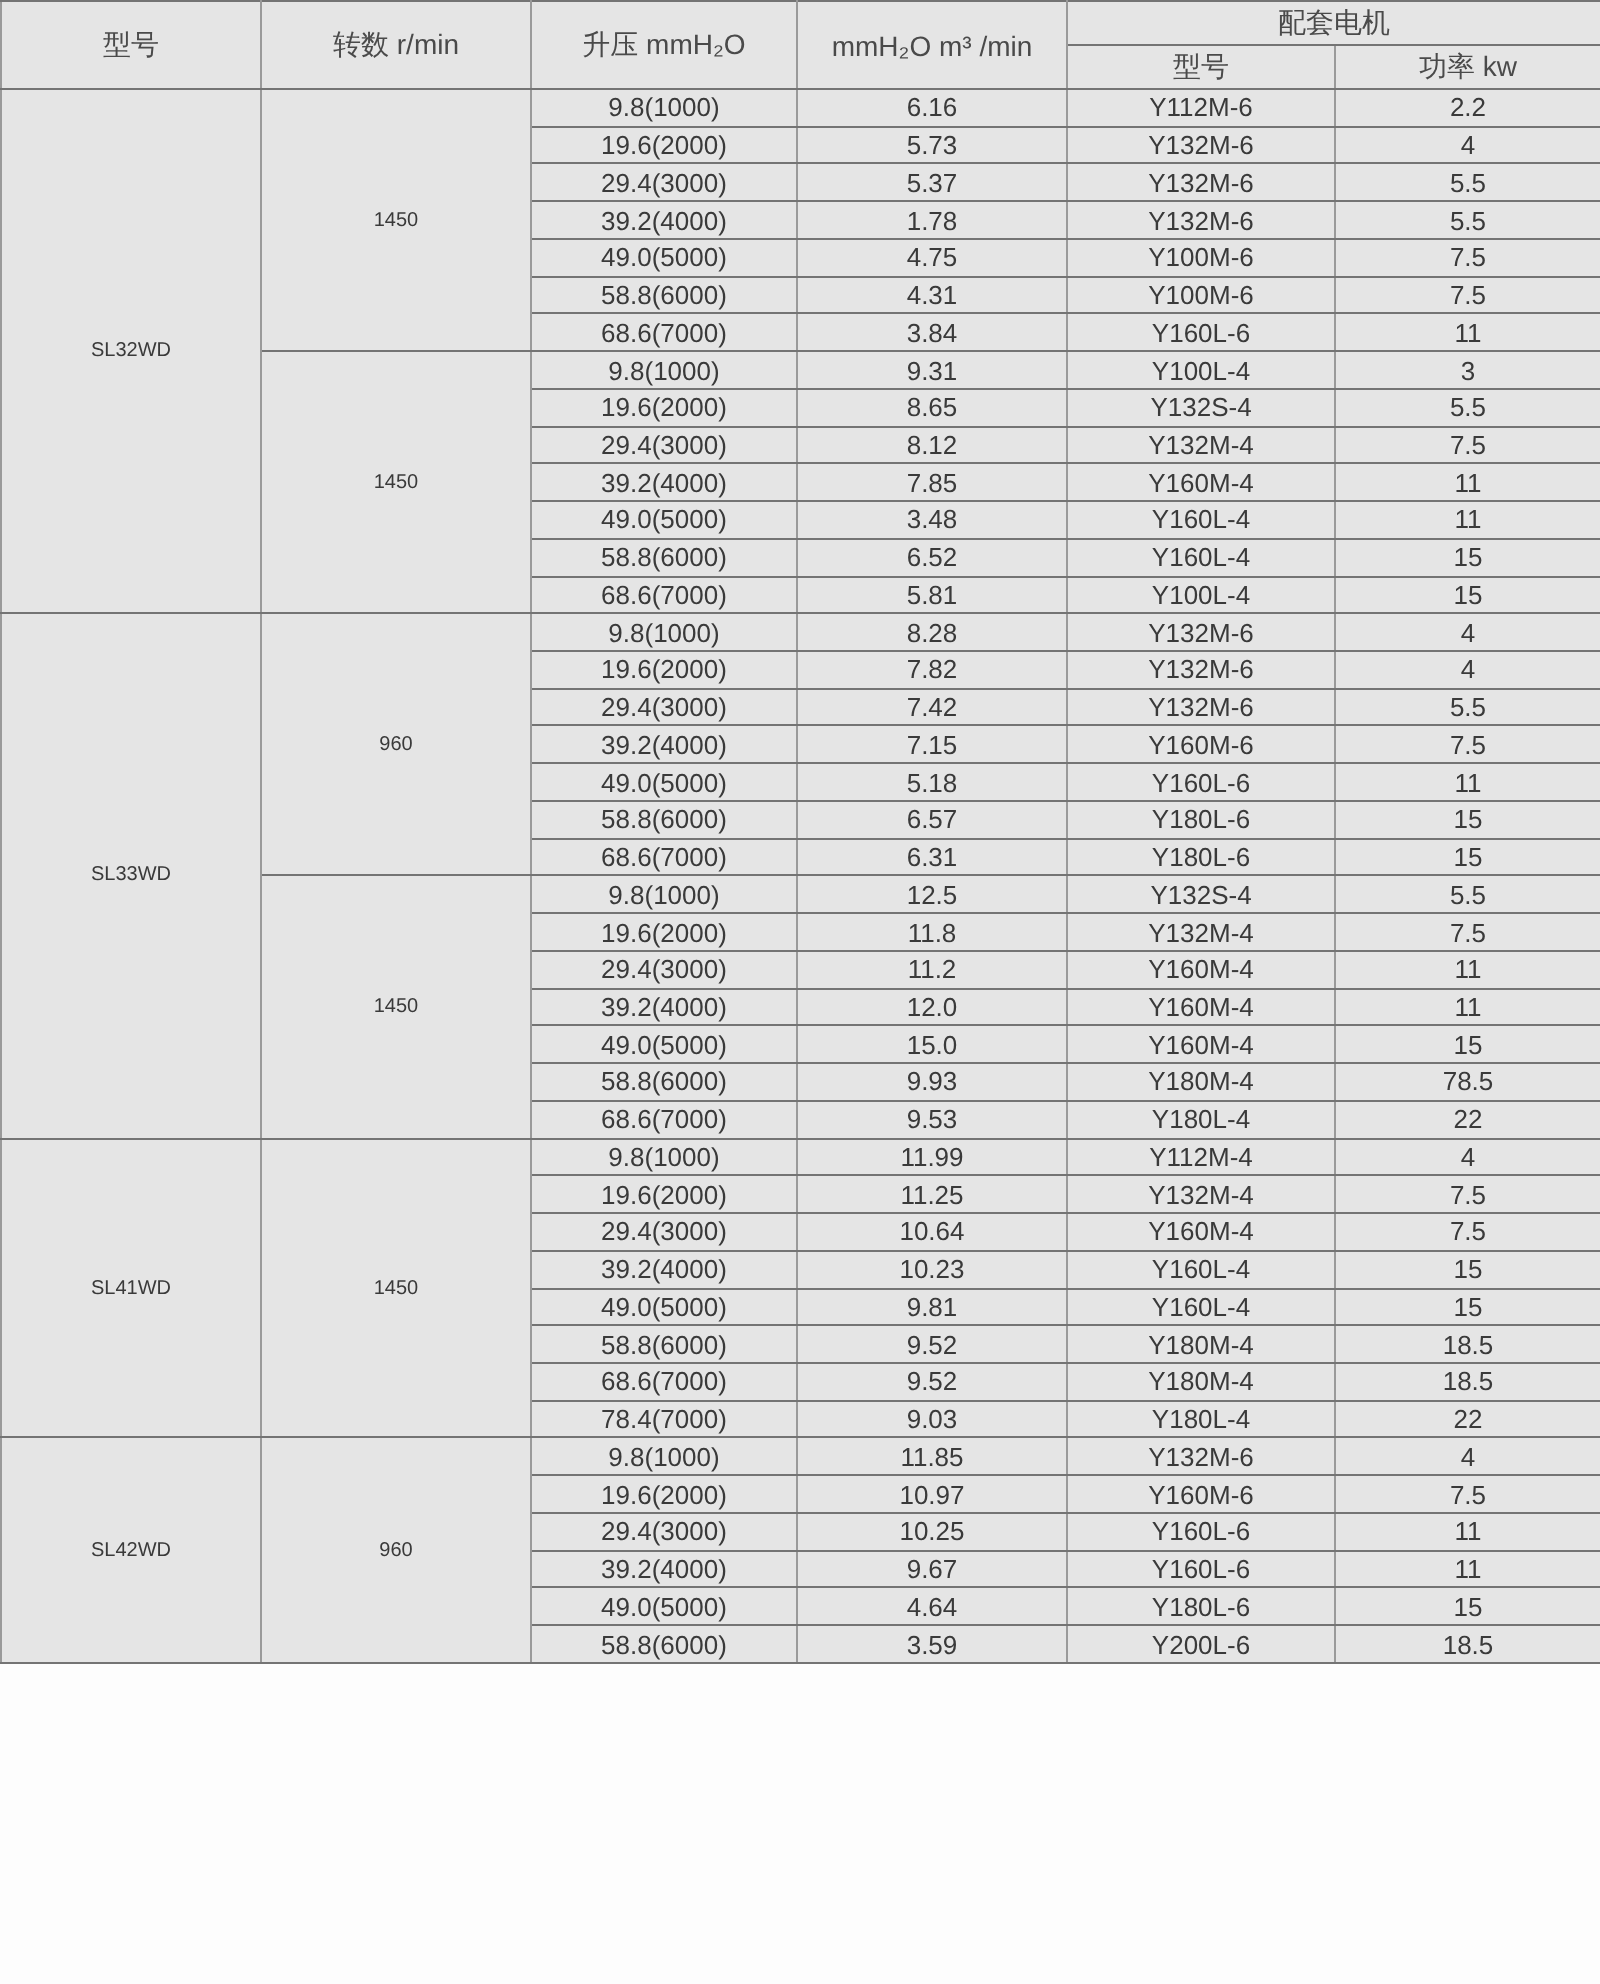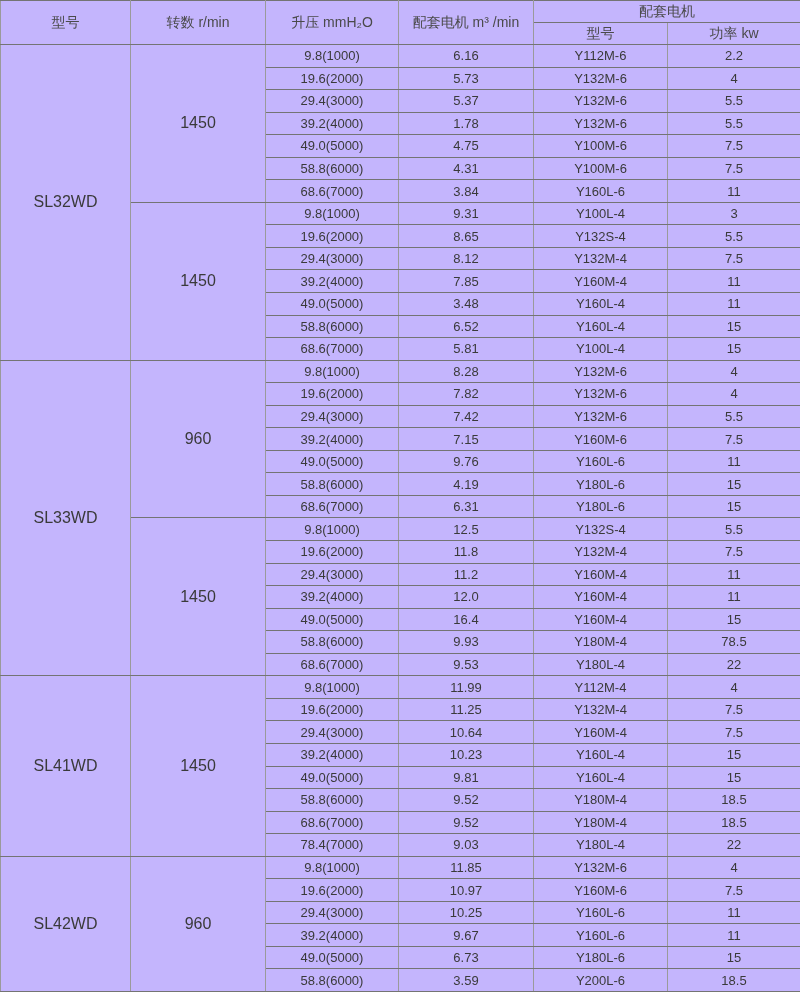--- a/index.html
+++ b/index.html
@@ -5,24 +5,24 @@
   html, body { margin: 0; padding: 0; }
   body {
     width: 800px;
     height: 992px;
     background: #fdfdfd;
     font-family: "Liberation Sans", "DejaVu Sans", sans-serif;
     color: #3d3d3d;
   }
   table.spec-table {
     width: 800px;
-    height: 992px;
+    height: 832px;
     border-collapse: collapse;
     table-layout: fixed;
-    background: #c4b5fd;
+    background: #e5e5e5;
   }
   col.c1 { width: 130px; }
   col.c2 { width: 135px; }
   col.c3 { width: 133px; }
   col.c4 { width: 135px; }
   col.c5 { width: 134px; }
   col.c6 { width: 133px; }
   th, td {
     border-left: 1px solid #9a9a9a;
     border-right: 1px solid #9a9a9a;
@@ -38,42 +38,42 @@
     font-weight: normal;
     font-size: 14px;
     color: #4a4a4a;
     height: 21px;
   }
   tbody td {
     font-size: 13px;
     color: #3a3a3a;
   }
   td.model-cell, td.speed-cell {
-    font-size: 16px;
+    font-size: 10px;
   }
   table { border: 1px solid #7a7a7a; }
 </style>
 </head>
 <body>
 
 <table class="spec-table">
   <colgroup>
     <col class="c1">
       <col class="c2">
       <col class="c3">
       <col class="c4">
       <col class="c5">
       <col class="c6">
   </colgroup>
   <thead>
     <tr>
       <th rowspan="2">型号</th>
       <th rowspan="2">转数 r/min</th>
       <th rowspan="2">升压  mmH₂O</th>
-      <th rowspan="2">配套电机 m³ /min</th>
+      <th rowspan="2">mmH₂O m³ /min</th>
       <th colspan="2">配套电机</th>
     </tr>
     <tr>
       <th>型号</th>
       <th>功率  kw</th>
     </tr>
   </thead>
   <tbody id="table-body">
       <tr>
         <td rowspan="14" class="model-cell">SL32WD</td>
@@ -183,27 +183,27 @@
         <td>5.5</td>
       </tr>
       <tr>
         <td>39.2(4000)</td>
         <td>7.15</td>
         <td>Y160M-6</td>
         <td>7.5</td>
       </tr>
       <tr>
         <td>49.0(5000)</td>
-        <td>9.76</td>
+        <td>5.18</td>
         <td>Y160L-6</td>
         <td>11</td>
       </tr>
       <tr>
         <td>58.8(6000)</td>
-        <td>4.19</td>
+        <td>6.57</td>
         <td>Y180L-6</td>
         <td>15</td>
       </tr>
       <tr>
         <td>68.6(7000)</td>
         <td>6.31</td>
         <td>Y180L-6</td>
         <td>15</td>
       </tr>
       <tr>
@@ -226,21 +226,21 @@
         <td>11</td>
       </tr>
       <tr>
         <td>39.2(4000)</td>
         <td>12.0</td>
         <td>Y160M-4</td>
         <td>11</td>
       </tr>
       <tr>
         <td>49.0(5000)</td>
-        <td>16.4</td>
+        <td>15.0</td>
         <td>Y160M-4</td>
         <td>15</td>
       </tr>
       <tr>
         <td>58.8(6000)</td>
         <td>9.93</td>
         <td>Y180M-4</td>
         <td>78.5</td>
       </tr>
       <tr>
@@ -320,21 +320,21 @@
         <td>11</td>
       </tr>
       <tr>
         <td>39.2(4000)</td>
         <td>9.67</td>
         <td>Y160L-6</td>
         <td>11</td>
       </tr>
       <tr>
         <td>49.0(5000)</td>
-        <td>6.73</td>
+        <td>4.64</td>
         <td>Y180L-6</td>
         <td>15</td>
       </tr>
       <tr>
         <td>58.8(6000)</td>
         <td>3.59</td>
         <td>Y200L-6</td>
         <td>18.5</td>
       </tr>
     </tbody>

